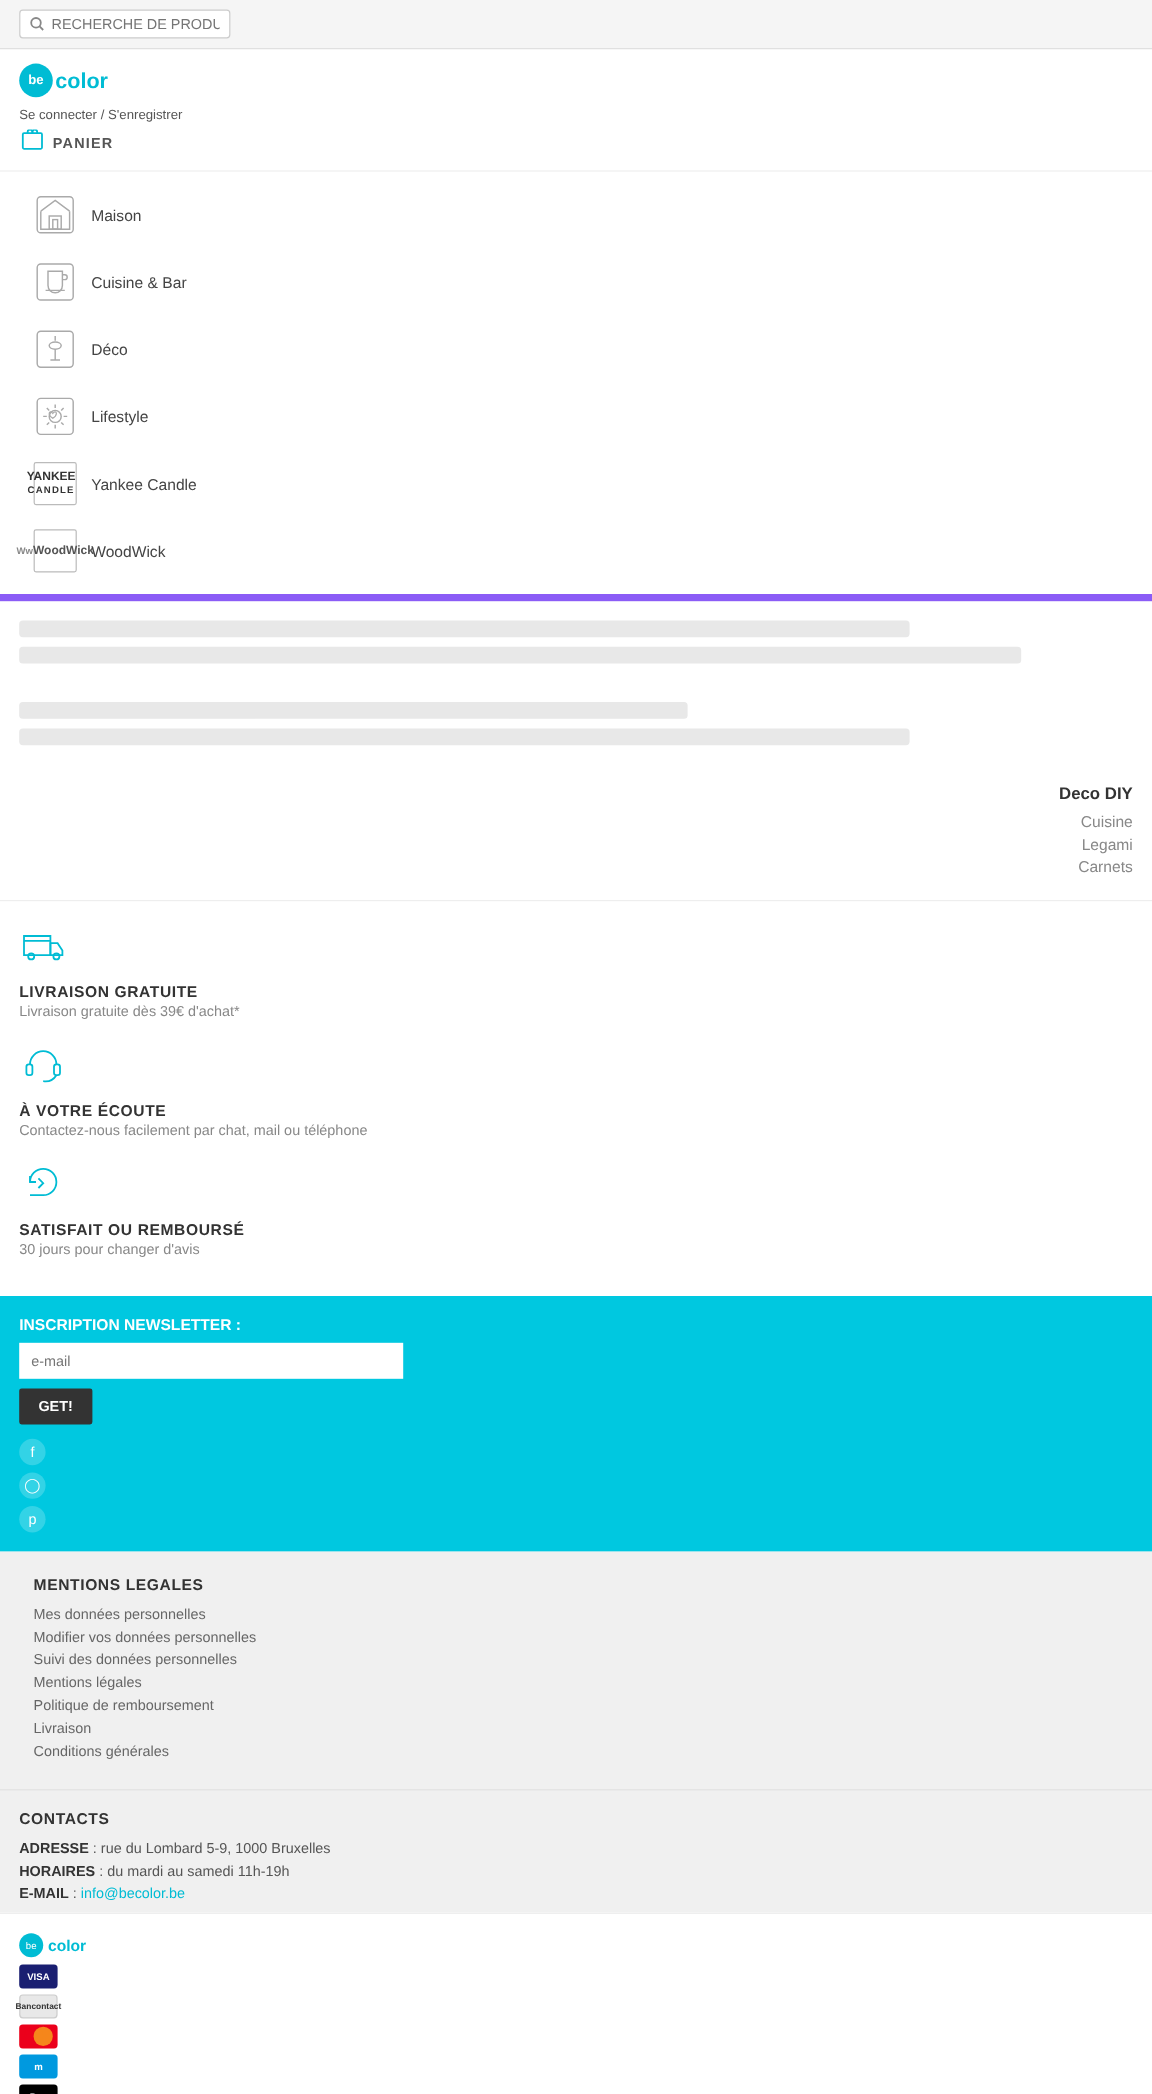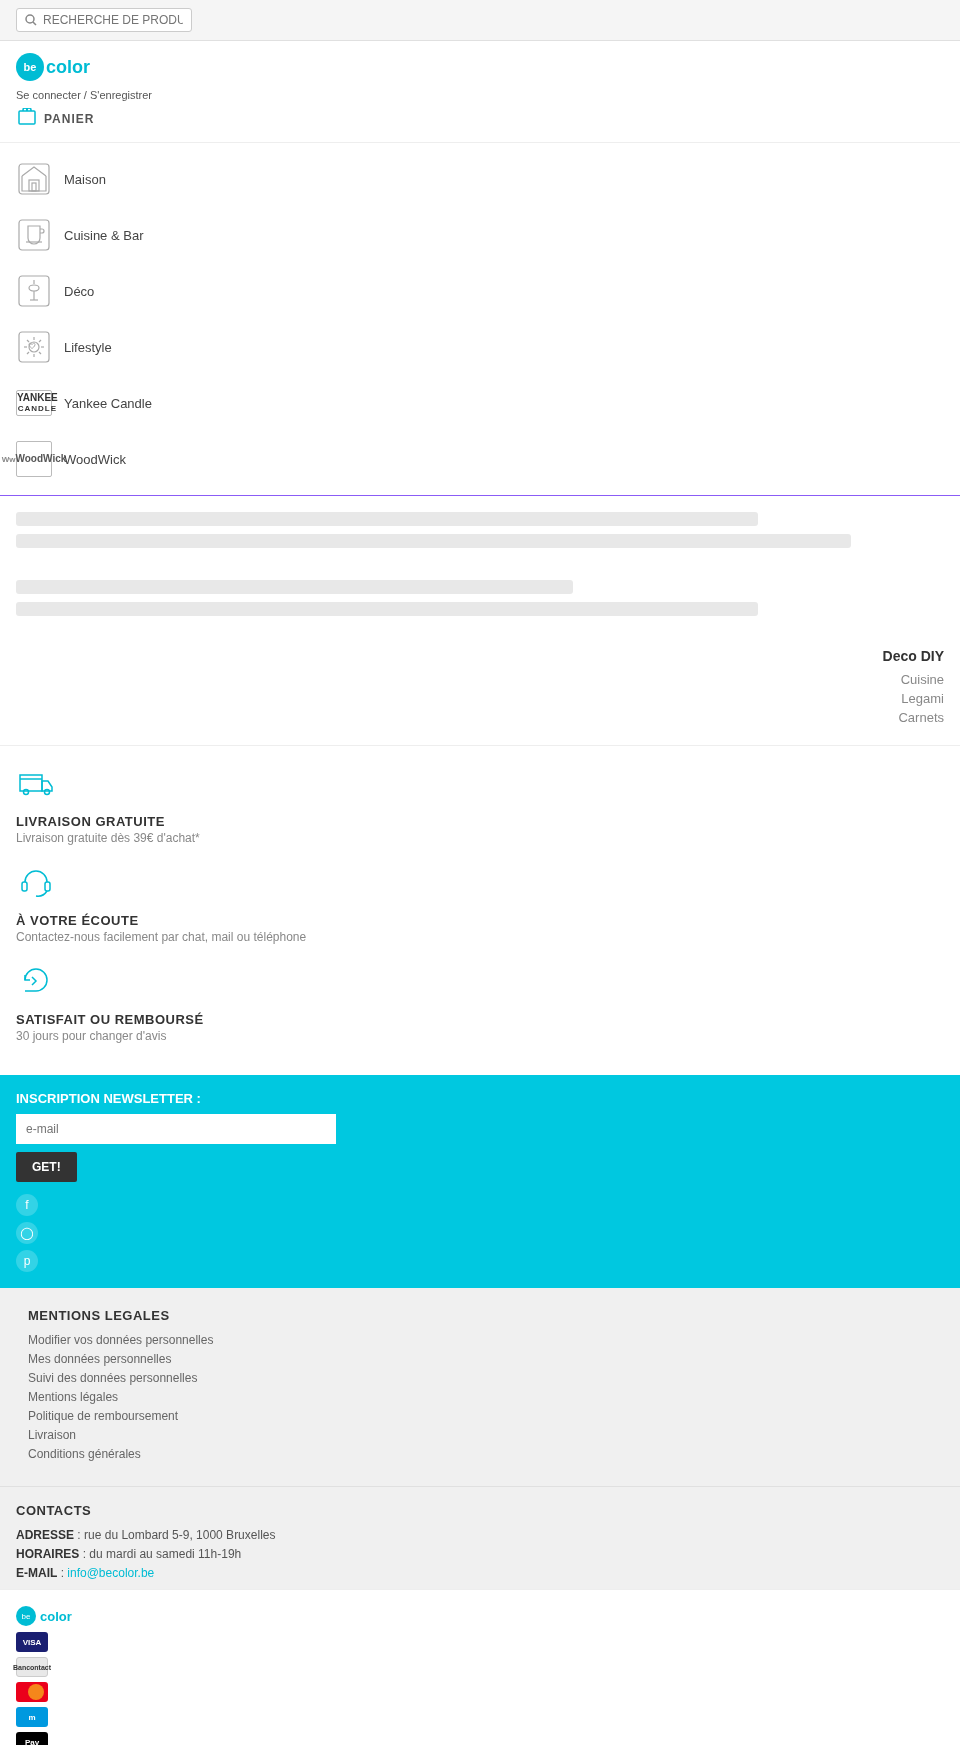--- a/index.html
+++ b/index.html
@@ -53,22 +53,22 @@
       font-size: 18px;
       font-weight: bold;
     }
     .cart-row {
       display: flex; align-items: center; gap: 6px;
     }
     .cart-label { font-size: 12px; font-weight: bold; color: #555; letter-spacing: 1px; }
 
     
     .sidebar {
-      padding: 8px 0;
-      border-bottom: 1px solid #8b5cf6;
+      padding: 8px 12px;
+      border-bottom: 6px solid #8b5cf6;
     }
     .nav-item {
       display: flex;
       align-items: center;
       gap: 12px;
       padding: 10px 16px;
       cursor: pointer;
     }
     .nav-icon {
       width: 36px; height: 36px;
@@ -366,21 +366,21 @@
         <line x1="12" y1="22" x2="10" y2="24" stroke="#aaa" stroke-width="1.2"></line>
 
         <path d="M15 18.5c0 0-3-2-3-4 0-1.5 1.5-2 3 0 1.5-2 3-1.5 3 0 0 2-3 4-3 4z" stroke="#aaa" stroke-width="1" fill="none"></path>
       </svg>
     </div>
     <span class="nav-label">Lifestyle</span>
   </div>
 
   <div class="nav-item">
     <div class="nav-icon">
-      <div style="width:36px;height:26px;border:1px solid #bbb;display:flex;align-items:center;justify-content:flex-start;border-radius:2px;">
+      <div style="width:36px;height:36px;border:1px solid #bbb;display:flex;align-items:center;justify-content:flex-end;border-radius:2px;">
         <div class="yankee-logo">YANKEE<span>CANDLE</span></div>
       </div>
     </div>
     <span class="nav-label">Yankee Candle</span>
   </div>
 
   <div class="nav-item">
     <div class="nav-icon">
       <div style="width:36px;height:36px;border:1px solid #bbb;display:flex;align-items:center;justify-content:center;border-radius:2px;">
         <div class="woodwick-logo"><span>Ww</span>WoodWick</div>
@@ -461,22 +461,22 @@
   <button class="newsletter-btn">GET!</button>
   <div class="social-icons">
     <div class="social-icon">f</div>
     <div class="social-icon">◯</div>
     <div class="social-icon">p</div>
   </div>
 </div>
 
 <div class="footer-legal">
   <div class="footer-section-title">MENTIONS LEGALES</div>
+  <a class="footer-link">Mes données personnelles</a>
   <a class="footer-link">Modifier vos données personnelles</a>
-  <a class="footer-link">Mes données personnelles</a>
   <a class="footer-link">Suivi des données personnelles</a>
   <a class="footer-link">Mentions légales</a>
   <a class="footer-link">Politique de remboursement</a>
   <a class="footer-link">Livraison</a>
   <a class="footer-link">Conditions générales</a>
 </div>
 
 <div class="footer-contacts">
   <div class="footer-section-title">CONTACTS</div>
   <div class="contact-row">

